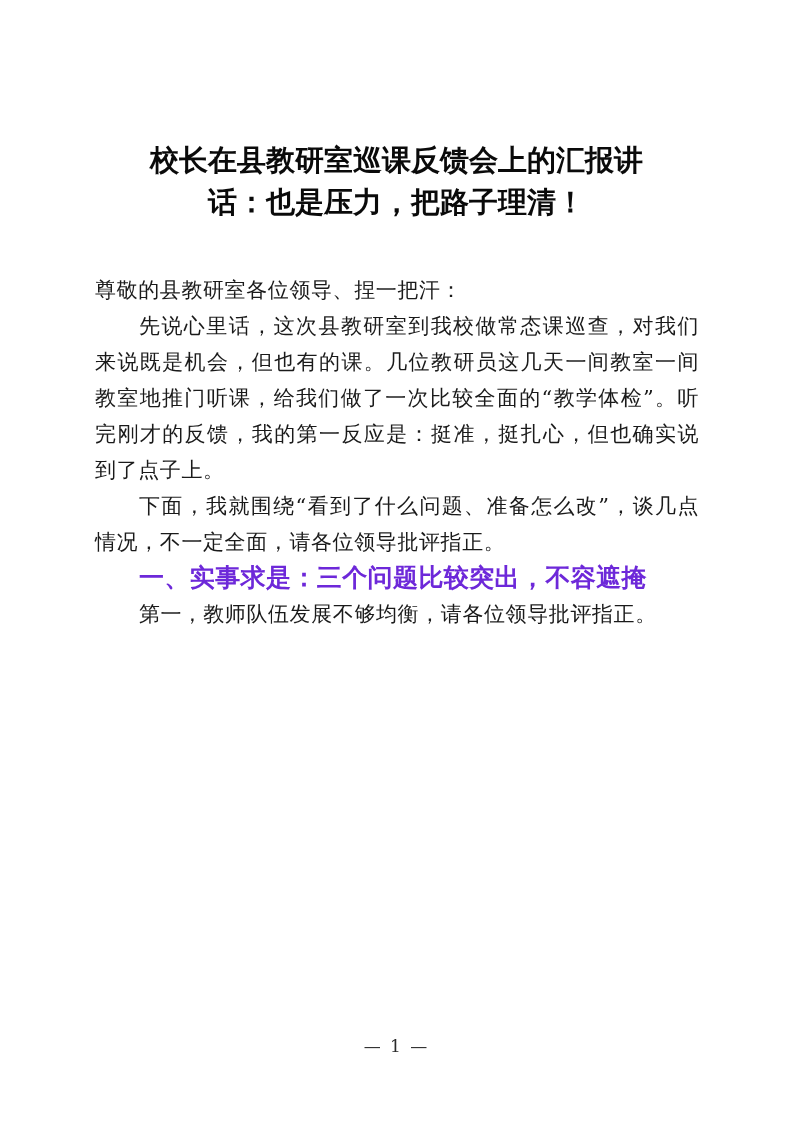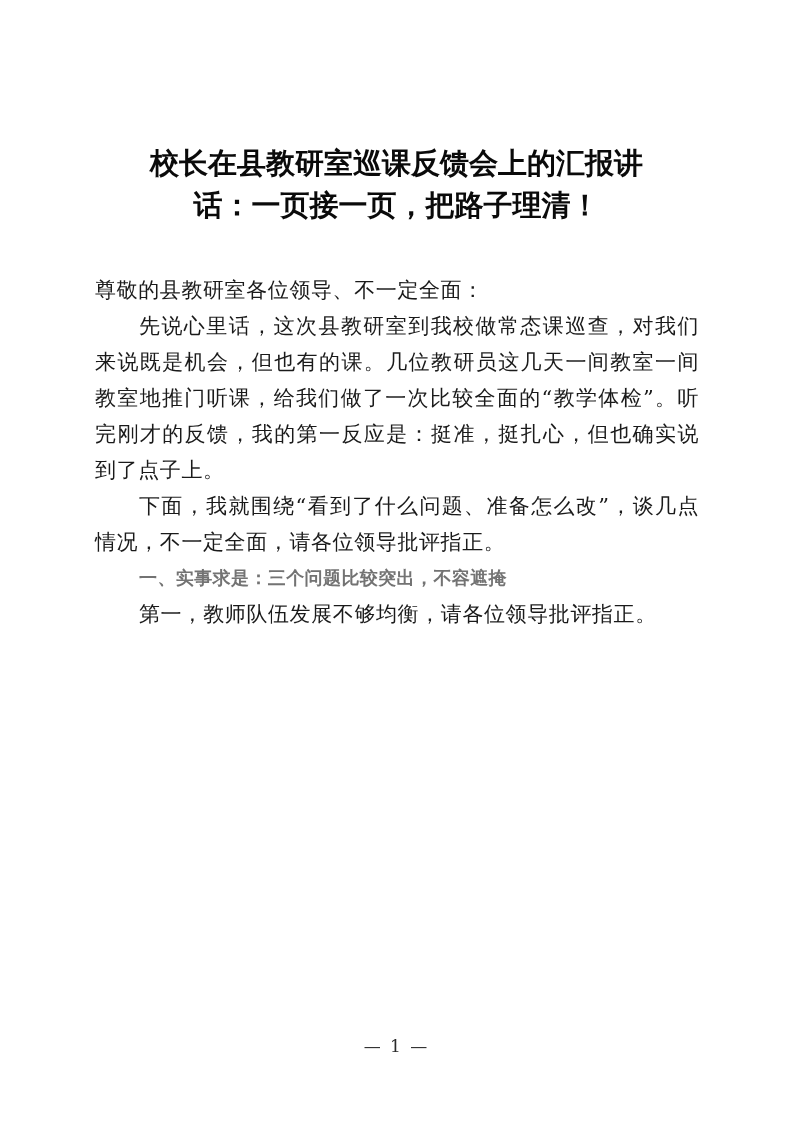--- a/index.html
+++ b/index.html
@@ -24,21 +24,21 @@
     background: #ffffff;
   }
 
   
   .doc-title {
     position: absolute;
     left: 95px;
     top: 142px;
     width: 603px;
     text-align: center;
-    font-family: Liberation Sans, sans-serif;
+    font-family: Liberation Mono, monospace;
     font-weight: bold;
     font-size: 29px;
     line-height: 42px;
     letter-spacing: 0px;
     color: #0a0a0a;
   }
 
   
   .body-block {
     position: absolute;
@@ -62,23 +62,23 @@
     text-indent: 0;
   }
 
   .para.indent {
     text-indent: 44px;
   }
 
   .heading {
     font-family: "DejaVu Sans", "Liberation Sans", sans-serif;
     font-weight: bold;
-    font-size: 18px;
+    font-size: 25px;
     line-height: 36px;
-    color: #737373;
+    color: #6d28d9;
     text-indent: 44px;
     margin: 0;
     letter-spacing: 0.4px;
   }
 
   .lead {
     font-family: "DejaVu Sans", "Liberation Sans", sans-serif;
     font-weight: normal;
     letter-spacing: 0.4px;
   }
@@ -96,26 +96,26 @@
     letter-spacing: 2px;
   }
 </style>
 </head>
 <body>
 
 <div class="page">
 
   <div class="doc-title">
     <div>校长在县教研室巡课反馈会上的汇报讲</div>
-    <div>话：一页接一页，把路子理清！</div>
+    <div>话：也是压力，把路子理清！</div>
   </div>
 
   <div class="body-block">
 
-    <p class="para salutation">尊敬的县教研室各位领导、不一定全面：</p>
+    <p class="para salutation">尊敬的县教研室各位领导、捏一把汗：</p>
 
 
     <p class="para indent">先说心里话，这次县教研室到我校做常态课巡查，对我们来说既是机会，但也有的课。几位教研员这几天一间教室一间教室地推门听课，给我们做了一次比较全面的“教学体检”。听完刚才的反馈，我的第一反应是：挺准，挺扎心，但也确实说到了点子上。</p>
 
 
     <p class="para indent">下面，我就围绕“看到了什么问题、准备怎么改”，谈几点情况，不一定全面，请各位领导批评指正。</p>
 
     <p class="heading">一、实事求是：三个问题比较突出，不容遮掩</p>
 
     <p class="para indent"><span class="lead">第一，</span><span>教师队伍发展不够均衡，请各位领导批评指正。</span></p>

